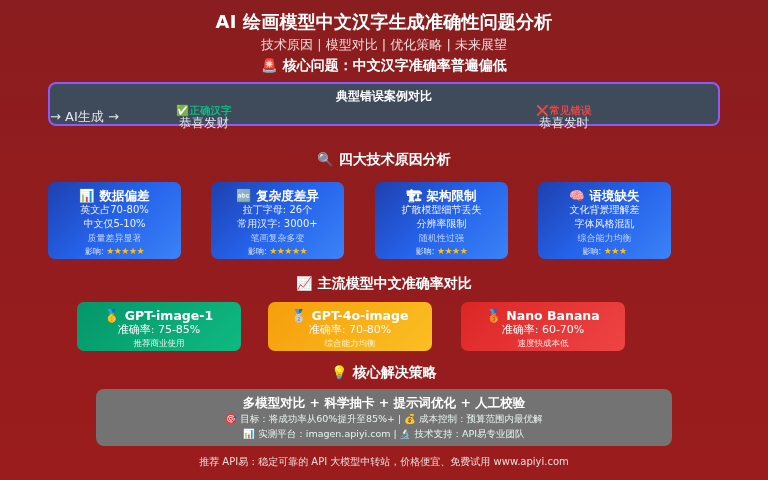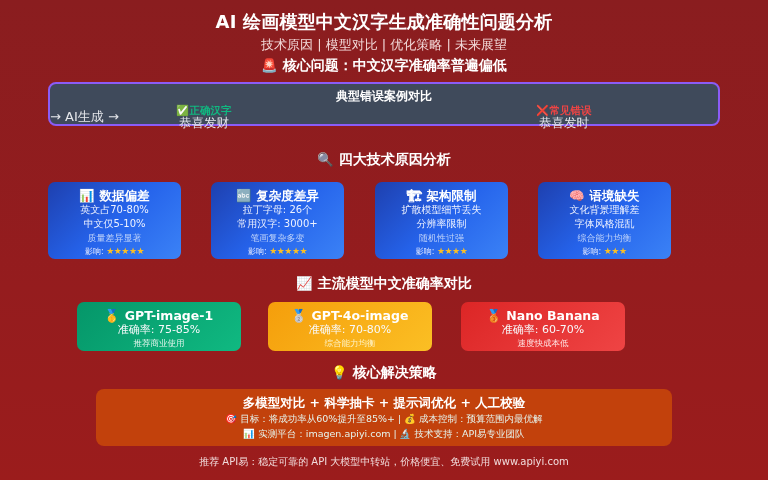--- a/index.html
+++ b/index.html
@@ -55,21 +55,21 @@
   .model-card .mc-acc { font-size: 11px; line-height: 14px; color: #F8FAFC; }
   .model-card .mc-note { font-size: 8.5px; line-height: 12px; color: #E2F5EC; }
   .m1 { left: 77px; background: linear-gradient(135deg, #059669, #10B981); }
   .m2 { left: 268px; background: linear-gradient(135deg, #F59E0B, #FBBF24); }
   .m2 .mc-note { color: #FEF3C7; }
   .m3 { left: 461px; background: linear-gradient(135deg, #DC2626, #EF4444); }
   .m3 .mc-note { color: #FEE2E2; }
 
   .strategy-box {
     left: 96px; top: 389px; width: 576px; height: 57px;
-    background: #c2410c; border-radius: 8px; text-align: center;
+    background: #737373; border-radius: 8px; text-align: center;
   }
   .strategy-box .sb-main { margin-top: 6px; font-size: 12.5px; font-weight: bold; line-height: 16px; }
   .strategy-box .sb-line { font-size: 9.5px; line-height: 15px; color: #E6F5EE; }
 
   .footer { top: 455px; font-size: 10px; color: #F1DCDC; }
   .emoji { font-size: 0.95em; }
 </style>
 </head>
 <body>
 

